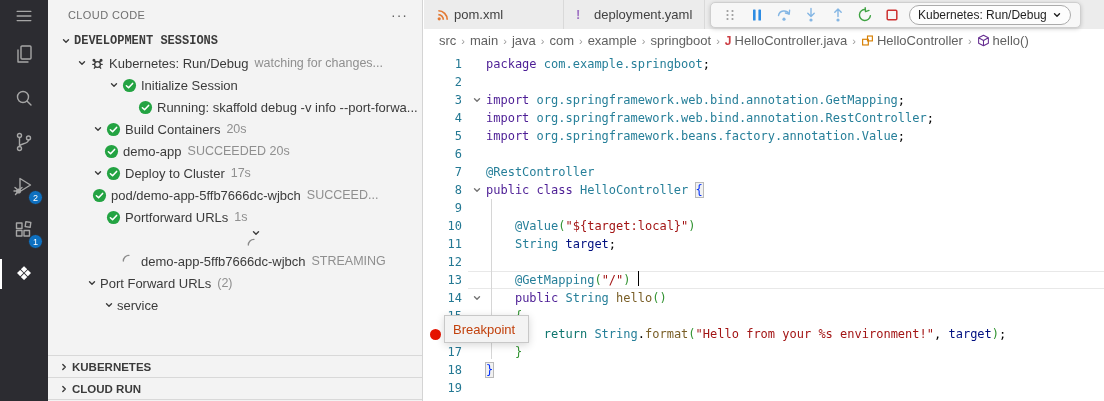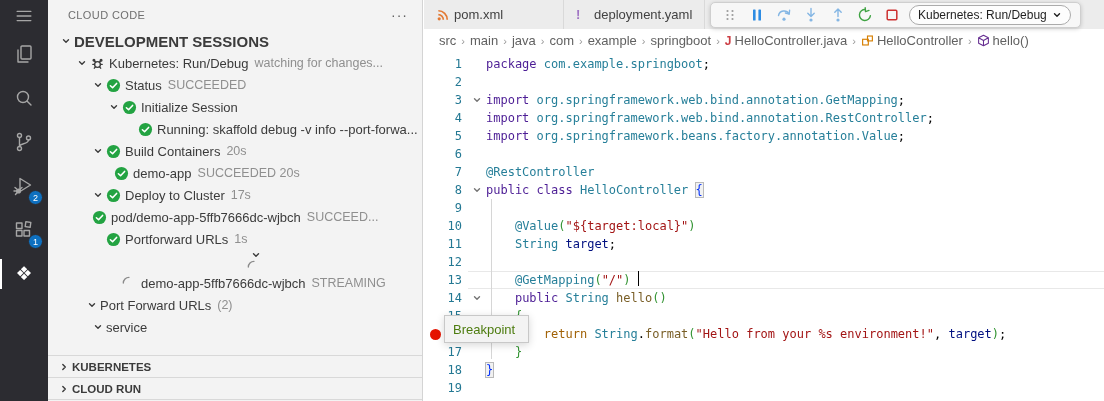--- a/index.html
+++ b/index.html
@@ -18,21 +18,21 @@
   
   #sidebar { position:absolute; left:48px; top:0; width:375px; height:401px; background:#f3f3f3; border-right:1px solid #d4d4d4; overflow:hidden; }
   #sidebar-title { position:absolute; top:0; left:0; right:0; height:30px; display:flex; align-items:center; padding:0 14px 0 20px; }
   #sidebar-title .t { font-size:11px; color:#6f6f6f; letter-spacing:.4px; flex:1; }
   #sidebar-title .more { color:#616161; font-size:14px; letter-spacing:1px; cursor:pointer; }
   #tree { position:absolute; top:30px; left:0; right:0; bottom:46px; overflow:hidden; }
   .trow { height:22px; display:flex; align-items:center; font-size:13px; color:#3b3b3b; white-space:nowrap; overflow:hidden; }
   .trow .chev { width:16px; display:flex; justify-content:center; flex:none; }
   .trow .ticon { width:19px; display:flex; justify-content:flex-start; align-items:center; flex:none; }
   .trow .lbl { margin-right:6px; }
-  .trow .lbl.bold { font-weight:bold; font-size:15px; }
+  .trow .lbl.bold { font-weight:bold; font-size:12px;font-family:Liberation Mono, monospace; }
   .trow .desc { color:#8f8f8f; font-size:12.5px; overflow:hidden; text-overflow:ellipsis; }
   #sidebar-bottom { position:absolute; bottom:0; left:0; right:0; background:#f3f3f3; }
   .sect { height:22px; border-top:1px solid #d8d8d8; display:flex; align-items:center; font-size:11.5px; font-weight:bold; color:#3b3b3b; padding-left:8px; }
   .sect .chev { width:16px; display:flex; justify-content:center; }
   #sidebar-bottom .endline { height:2px; border-top:1px solid #d8d8d8; }
 
   
   #editor { position:absolute; left:424px; top:0; width:776px; height:401px; background:#fff; }
   #tabstrip { position:absolute; top:0; left:0; right:0; height:29px; background:#ececec; display:flex; }
   .tab { height:29px; display:flex; align-items:center; padding:0 12px; font-size:13px; color:#424242; background:#ececec; border-right:1px solid #d9d9d9; min-width:140px; }
@@ -51,28 +51,28 @@
   .jfile { color:#cc3e44; font-weight:bold; font-size:12px; }
 
   
   #code { position:absolute; top:52px; left:0; right:0; bottom:0; padding-top:3px; font-family:"DejaVu Sans Mono","Liberation Mono",monospace; font-size:12px; }
   .code-line { height:18px; display:flex; position:relative; }
   .ln { width:44px; text-align:right; padding-right:6px; color:#237893; line-height:18px; flex:none; }
   .line-body { flex:1; display:flex; line-height:18px; }
   .fold { width:18px; flex:none; display:flex; align-items:center; justify-content:center; }
   .ctext { white-space:pre; }
   .code-line.current .line-body { box-shadow: inset 0 1px 0 #e8e8e8, inset 0 -1px 0 #e8e8e8; }
-  .tok.kw{color:#4c1d95} .tok.ctrl{color:#a16207} .tok.type{color:#267f99}
+  .tok.kw{color:#4c1d95} .tok.ctrl{color:#0f766e} .tok.type{color:#267f99}
   .tok.str{color:#a31515} .tok.var{color:#001080} .tok.fn{color:#795e26}
   .tok.ns{color:#267f99} .tok.pl{color:#000000} .tok.b2{color:#319331}
   .tok.b1m{color:#0431fa; outline:1px solid #b9b9b9; background:rgba(180,180,180,.18)}
   .cursor { display:inline-block; width:1.5px; height:15px; background:#000; vertical-align:-2px; }
   #indent-guide { position:absolute; left:67px; top:147px; width:1px; height:160px; background:#d6d6d6; }
   .bp-dot { position:absolute; left:6px; top:4px; width:11px; height:11px; border-radius:50%; background:#e51400; }
-  #bp-tooltip { position:absolute; left:20px; top:263px; width:85px; height:28px; background:#f3f3f3; border:1px solid #c8c8c8; box-shadow:0 2px 8px rgba(0,0,0,.16); font-family:"Liberation Sans",sans-serif; font-size:13px; color:#4d7c0f; display:flex; align-items:center; padding-left:8px; z-index:20; }
+  #bp-tooltip { position:absolute; left:20px; top:263px; width:85px; height:28px; background:#f3f3f3; border:1px solid #c8c8c8; box-shadow:0 2px 8px rgba(0,0,0,.16); font-family:"Liberation Sans",sans-serif; font-size:13px; color:#c2410c; display:flex; align-items:center; padding-left:8px; z-index:20; }
   svg { display:block; }
 </style>
 </head>
 <body>
 
 <div id="app">
   <div id="activitybar">
       <div class="ab-item menu">
         <span>
           <svg width="22" height="22" viewBox="0 0 24 24" fill="none" stroke="currentColor" stroke-width="1.4" stroke-linecap="round" stroke-linejoin="round">
@@ -156,119 +156,104 @@
             <svg width="15" height="15" viewBox="0 0 16 16" fill="none" stroke="currentColor" stroke-width="1.4" stroke-linecap="round" stroke-linejoin="round">
               <circle cx="8" cy="9" r="3.1"></circle>
               <path d="M6 6.6 4.6 5.1M10 6.6l1.4-1.5M4.9 9H3M13 9h-1.9M6 11.4 4.6 13M10 11.4l1.4 1.6"></path>
               <circle cx="4.2" cy="4.6" r=".9"></circle>
               <circle cx="11.8" cy="4.6" r=".9"></circle>
             </svg>
           </span>
           <span class="lbl">Kubernetes: Run/Debug</span>
           <span class="desc">watching for changes...</span>
         </div>
-        <div class="trow" style="padding-left: 42px;">
+        <div class="trow" style="padding-left: 58px;">
           <span class="chev">
             <svg width="10" height="10" viewBox="0 0 10 10" fill="none" stroke="currentColor" stroke-width="1.4" stroke-linecap="round" stroke-linejoin="round">
               <path d="M2.5 3.8 5 6.3l2.5-2.5"></path>
             </svg>
           </span>
           <span class="ticon">
             <svg width="15" height="15" viewBox="0 0 16 16">
               <circle cx="8" cy="8" r="7" fill="#23a342"></circle>
               <path d="M4.7 8.3 7 10.4l4.3-4.6" stroke="#fff" stroke-width="1.7" fill="none" stroke-linecap="round" stroke-linejoin="round"></path>
             </svg>
           </span>
-          <span class="lbl">Status</span>
-          <span class="desc">SUCCEEDED</span>
-        </div>
-        <div class="trow" style="padding-left: 58px;">
-          <span class="chev">
-            <svg width="10" height="10" viewBox="0 0 10 10" fill="none" stroke="currentColor" stroke-width="1.4" stroke-linecap="round" stroke-linejoin="round">
-              <path d="M2.5 3.8 5 6.3l2.5-2.5"></path>
-            </svg>
-          </span>
+          <span class="lbl">Initialize Session</span>
+        </div>
+        <div class="trow" style="padding-left: 74px;">
+          <span class="chev"></span>
           <span class="ticon">
             <svg width="15" height="15" viewBox="0 0 16 16">
               <circle cx="8" cy="8" r="7" fill="#23a342"></circle>
               <path d="M4.7 8.3 7 10.4l4.3-4.6" stroke="#fff" stroke-width="1.7" fill="none" stroke-linecap="round" stroke-linejoin="round"></path>
             </svg>
           </span>
-          <span class="lbl">Initialize Session</span>
-        </div>
-        <div class="trow" style="padding-left: 74px;">
-          <span class="chev"></span>
+          <span class="lbl">Running: skaffold debug -v info --port-forwa...</span>
+        </div>
+        <div class="trow" style="padding-left: 42px;">
+          <span class="chev">
+            <svg width="10" height="10" viewBox="0 0 10 10" fill="none" stroke="currentColor" stroke-width="1.4" stroke-linecap="round" stroke-linejoin="round">
+              <path d="M2.5 3.8 5 6.3l2.5-2.5"></path>
+            </svg>
+          </span>
           <span class="ticon">
             <svg width="15" height="15" viewBox="0 0 16 16">
               <circle cx="8" cy="8" r="7" fill="#23a342"></circle>
               <path d="M4.7 8.3 7 10.4l4.3-4.6" stroke="#fff" stroke-width="1.7" fill="none" stroke-linecap="round" stroke-linejoin="round"></path>
             </svg>
           </span>
-          <span class="lbl">Running: skaffold debug -v info --port-forwa...</span>
-        </div>
-        <div class="trow" style="padding-left: 42px;">
-          <span class="chev">
-            <svg width="10" height="10" viewBox="0 0 10 10" fill="none" stroke="currentColor" stroke-width="1.4" stroke-linecap="round" stroke-linejoin="round">
-              <path d="M2.5 3.8 5 6.3l2.5-2.5"></path>
-            </svg>
-          </span>
+          <span class="lbl">Build Containers</span>
+          <span class="desc">20s</span>
+        </div>
+        <div class="trow" style="padding-left: 40px;">
+          <span class="chev"></span>
           <span class="ticon">
             <svg width="15" height="15" viewBox="0 0 16 16">
               <circle cx="8" cy="8" r="7" fill="#23a342"></circle>
               <path d="M4.7 8.3 7 10.4l4.3-4.6" stroke="#fff" stroke-width="1.7" fill="none" stroke-linecap="round" stroke-linejoin="round"></path>
             </svg>
           </span>
-          <span class="lbl">Build Containers</span>
-          <span class="desc">20s</span>
-        </div>
-        <div class="trow" style="padding-left: 50px;">
-          <span class="chev"></span>
+          <span class="lbl">demo-app</span>
+          <span class="desc">SUCCEEDED 20s</span>
+        </div>
+        <div class="trow" style="padding-left: 42px;">
+          <span class="chev">
+            <svg width="10" height="10" viewBox="0 0 10 10" fill="none" stroke="currentColor" stroke-width="1.4" stroke-linecap="round" stroke-linejoin="round">
+              <path d="M2.5 3.8 5 6.3l2.5-2.5"></path>
+            </svg>
+          </span>
           <span class="ticon">
             <svg width="15" height="15" viewBox="0 0 16 16">
               <circle cx="8" cy="8" r="7" fill="#23a342"></circle>
               <path d="M4.7 8.3 7 10.4l4.3-4.6" stroke="#fff" stroke-width="1.7" fill="none" stroke-linecap="round" stroke-linejoin="round"></path>
             </svg>
           </span>
-          <span class="lbl">demo-app</span>
-          <span class="desc">SUCCEEDED 20s</span>
-        </div>
-        <div class="trow" style="padding-left: 42px;">
-          <span class="chev">
-            <svg width="10" height="10" viewBox="0 0 10 10" fill="none" stroke="currentColor" stroke-width="1.4" stroke-linecap="round" stroke-linejoin="round">
-              <path d="M2.5 3.8 5 6.3l2.5-2.5"></path>
-            </svg>
-          </span>
+          <span class="lbl">Deploy to Cluster</span>
+          <span class="desc">17s</span>
+        </div>
+        <div class="trow" style="padding-left: 28px;">
+          <span class="chev"></span>
           <span class="ticon">
             <svg width="15" height="15" viewBox="0 0 16 16">
               <circle cx="8" cy="8" r="7" fill="#23a342"></circle>
               <path d="M4.7 8.3 7 10.4l4.3-4.6" stroke="#fff" stroke-width="1.7" fill="none" stroke-linecap="round" stroke-linejoin="round"></path>
             </svg>
           </span>
-          <span class="lbl">Deploy to Cluster</span>
-          <span class="desc">17s</span>
-        </div>
-        <div class="trow" style="padding-left: 28px;">
+          <span class="lbl">pod/demo-app-5ffb7666dc-wjbch</span>
+          <span class="desc">SUCCEED...</span>
+        </div>
+        <div class="trow" style="padding-left: 42px;">
           <span class="chev"></span>
           <span class="ticon">
             <svg width="15" height="15" viewBox="0 0 16 16">
               <circle cx="8" cy="8" r="7" fill="#23a342"></circle>
               <path d="M4.7 8.3 7 10.4l4.3-4.6" stroke="#fff" stroke-width="1.7" fill="none" stroke-linecap="round" stroke-linejoin="round"></path>
             </svg>
           </span>
-          <span class="lbl">pod/demo-app-5ffb7666dc-wjbch</span>
-          <span class="desc">SUCCEED...</span>
-        </div>
-        <div class="trow" style="padding-left: 42px;">
-          <span class="chev"></span>
-          <span class="ticon">
-            <svg width="15" height="15" viewBox="0 0 16 16">
-              <circle cx="8" cy="8" r="7" fill="#23a342"></circle>
-              <path d="M4.7 8.3 7 10.4l4.3-4.6" stroke="#fff" stroke-width="1.7" fill="none" stroke-linecap="round" stroke-linejoin="round"></path>
-            </svg>
-          </span>
           <span class="lbl">Portforward URLs</span>
           <span class="desc">1s</span>
         </div>
         <div class="trow" style="padding-left: 42px; flex-direction: column;">
           <span class="chev">
             <svg width="10" height="10" viewBox="0 0 10 10" fill="none" stroke="currentColor" stroke-width="1.4" stroke-linecap="round" stroke-linejoin="round">
               <path d="M2.5 3.8 5 6.3l2.5-2.5"></path>
             </svg>
           </span>
           <span class="ticon">
@@ -291,21 +276,21 @@
         </div>
         <div class="trow" style="padding-left: 26px; margin-left: 10px;">
           <span class="chev">
             <svg width="10" height="10" viewBox="0 0 10 10" fill="none" stroke="currentColor" stroke-width="1.4" stroke-linecap="round" stroke-linejoin="round">
               <path d="M2.5 3.8 5 6.3l2.5-2.5"></path>
             </svg>
           </span>
           <span class="lbl">Port Forward URLs</span>
           <span class="desc">(2)</span>
         </div>
-        <div class="trow" style="padding-left: 42px; text-align: right;">
+        <div class="trow" style="padding-left: 53px; text-align: right;">
           <span class="chev">
             <svg width="10" height="10" viewBox="0 0 10 10" fill="none" stroke="currentColor" stroke-width="1.4" stroke-linecap="round" stroke-linejoin="round">
               <path d="M2.5 3.8 5 6.3l2.5-2.5"></path>
             </svg>
           </span>
           <span class="lbl">service</span>
         </div>
       </div>
     <div id="sidebar-bottom">
         <div class="sect">

